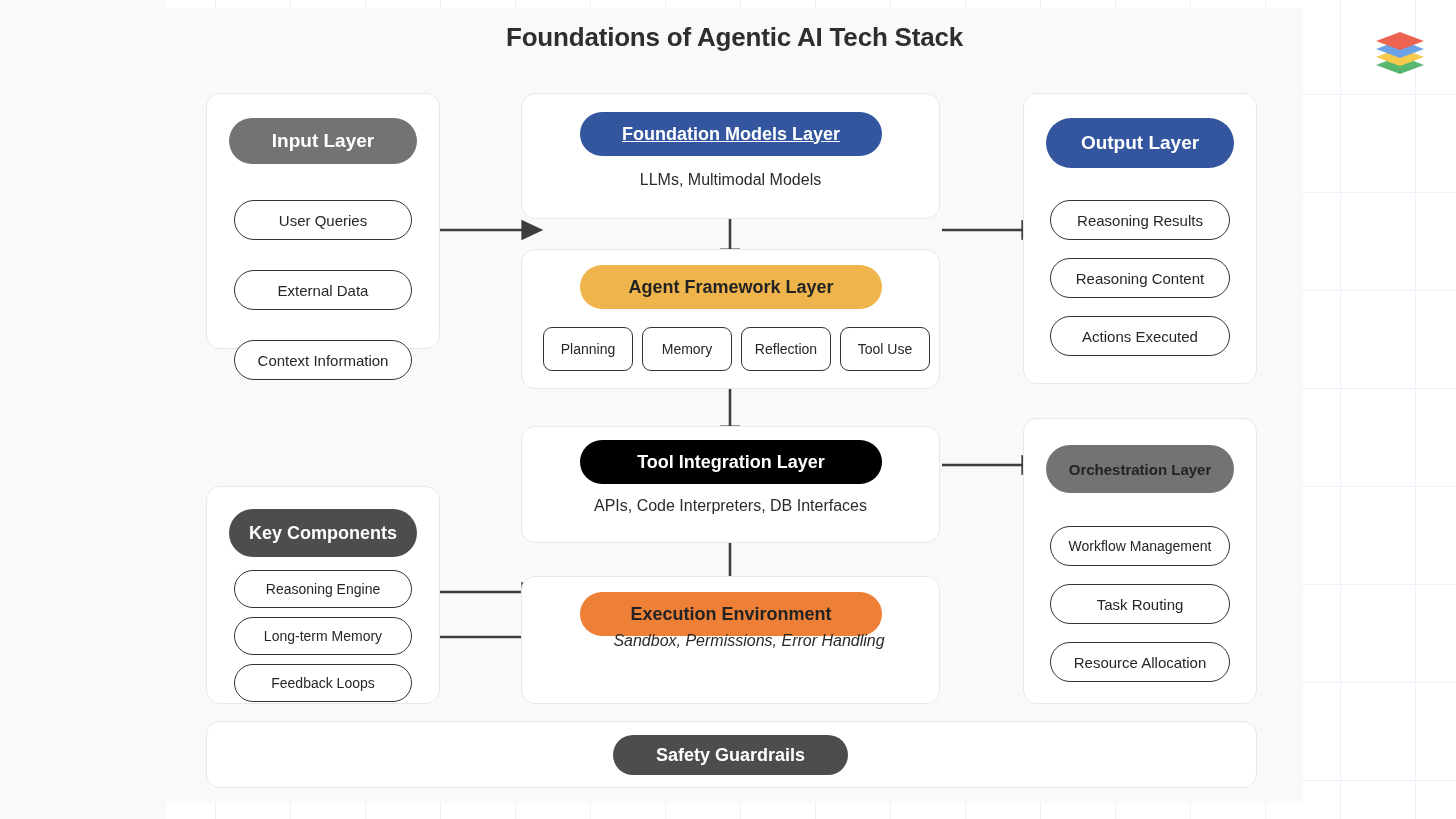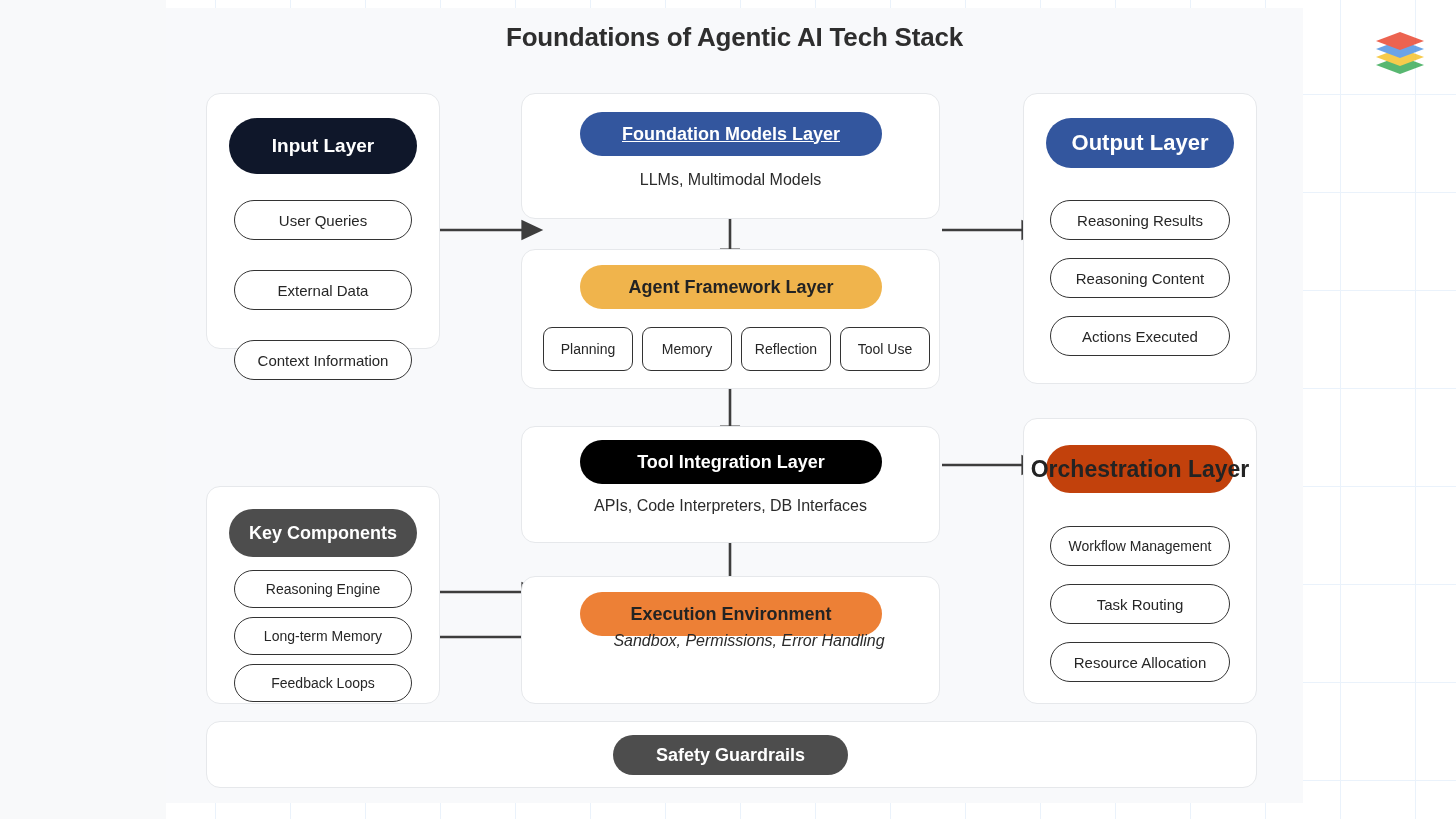--- a/index.html
+++ b/index.html
@@ -170,22 +170,22 @@
 
       <line x1="776" y1="457" x2="858" y2="457"></line>
 
       <line x1="274" y1="584" x2="358" y2="584"></line>
       <line x1="274" y1="629" x2="358" y2="629"></line>
     </g>
   </svg>
 
   <div class="panel" style="left:40px; top:85px; width:234px; height:256px;">
   </div>
-  <div class="hdr" style="left:63px; top:110px; width:188px; height:56px;
-              background:#0f172a; color:#ffffff; font-size:19px;">
+  <div class="hdr" style="left:63px; top:110px; width:188px; height:46px;
+              background:#737373; color:#ffffff; font-size:19px;">
     <span>Input Layer</span>
   </div>
   <div class="pill" style="left:68px; top:192px; width:178px; height:40px;">
     <span>User Queries</span>
   </div>
   <div class="pill" style="left:68px; top:332px; width:178px; height:40px;">
     <span>Context Information</span>
   </div>
   <div class="pill" style="left:68px; top:262px; width:178px; height:40px;">
     <span>External Data</span>
@@ -246,37 +246,37 @@
   </div>
   <div class="hdr" style="left:414px; top:584px; width:302px; height:44px;
               background:#ed8036; color:#232323; font-size:18px;">
     <span>Execution Environment</span>
   </div>
   <div class="desc" style="left:355px; top:624px; width:456px;font-style:italic;">Sandbox, Permissions, Error Handling</div>
 
   <div class="panel" style="left:857px; top:85px; width:234px; height:291px;">
   </div>
   <div class="hdr" style="left:880px; top:110px; width:188px; height:50px;
-              background:#33569e; color:#ffffff; font-size:22px;">
+              background:#33569e; color:#ffffff; font-size:19px;">
     <span>Output Layer</span>
   </div>
   <div class="pill" style="left:884px; top:192px; width:180px; height:40px;align-items:center;">
     <span>Reasoning Results</span>
   </div>
   <div class="pill" style="left:884px; top:250px; width:180px; height:40px;">
     <span>Reasoning Content</span>
   </div>
   <div class="pill" style="left:884px; top:308px; width:180px; height:40px;">
     <span>Actions Executed</span>
   </div>
 
   <div class="panel" style="left:857px; top:410px; width:234px; height:286px;">
   </div>
   <div class="hdr" style="left:880px; top:437px; width:188px; height:48px;
-              background:#c2410c; color:#232323; font-size:23px;">
+              background:#737373; color:#232323; font-size:15px;">
     <span>Orchestration Layer</span>
   </div>
   <div class="pill" style="left:884px; top:518px; width:180px; height:40px; font-size:14px;">
     <span>Workflow Management</span>
   </div>
   <div class="pill" style="left:884px; top:576px; width:180px; height:40px;">
     <span>Task Routing</span>
   </div>
   <div class="pill" style="left:884px; top:634px; width:180px; height:40px;">
     <span>Resource Allocation</span>

